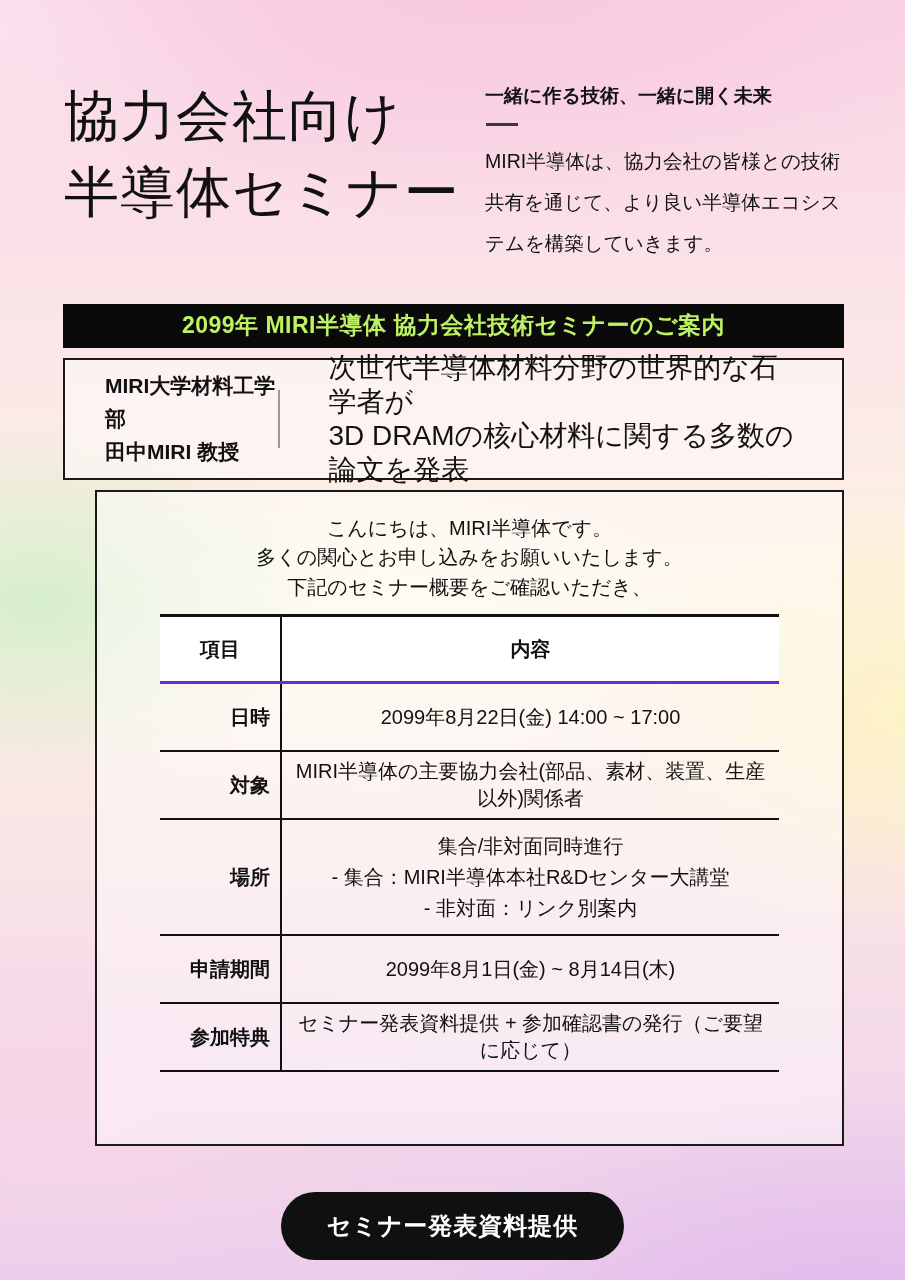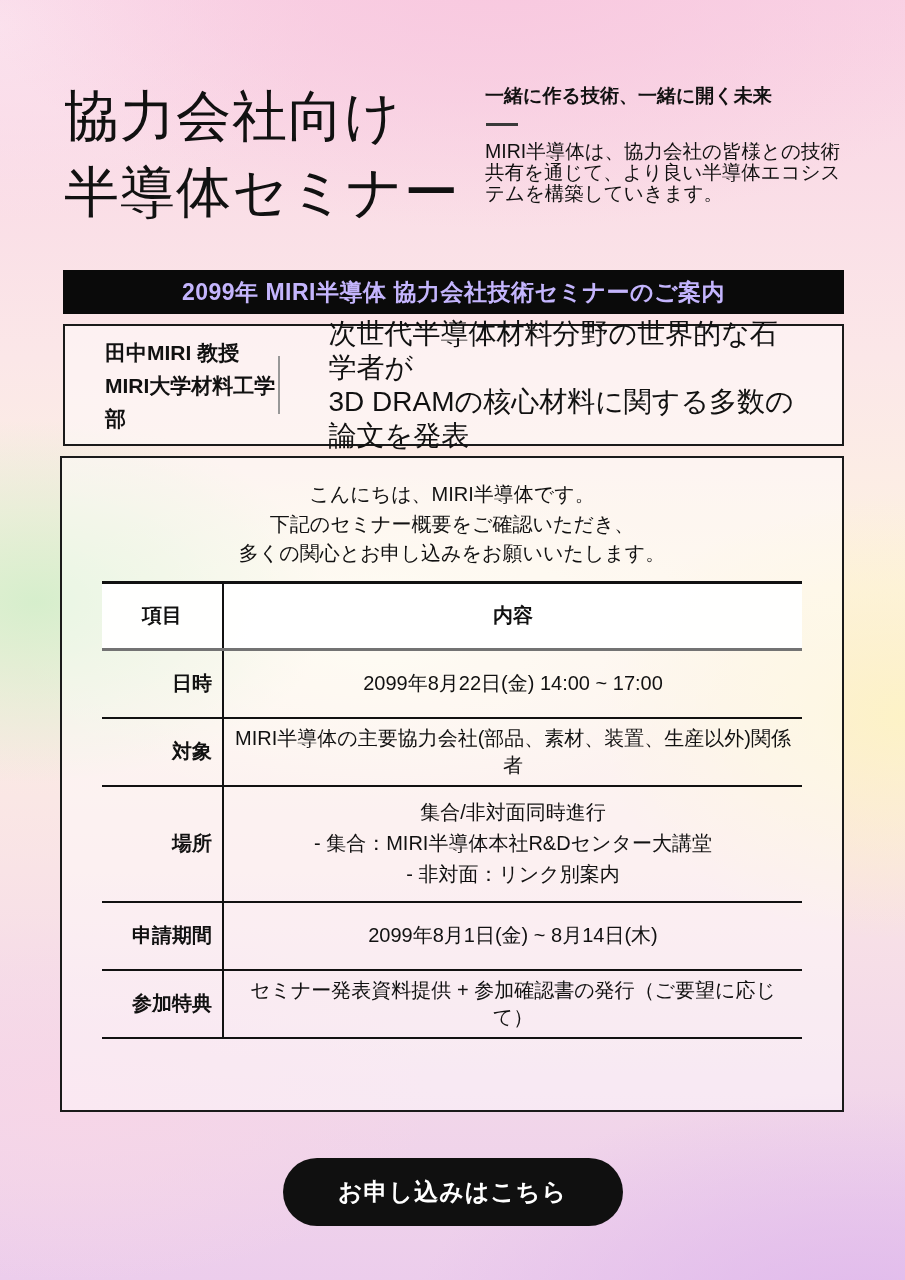--- a/index.html
+++ b/index.html
@@ -21,44 +21,44 @@
   }
   .page{position:relative;width:905px;height:1280px;}
 
   
   .hero{display:flex;justify-content:space-between;align-items:flex-start;
         margin:78px 62px 0 64px;}
   .hero-title{font-size:55px;line-height:76px;font-weight:400;letter-spacing:1px;margin:0;}
   .tagline{width:358px;margin-top:6px;}
   .tagline-heading{font-size:19px;font-weight:900;line-height:1.25;}
   .tagline-divider{width:32px;height:3px;background:#3a3a3a;margin:15px 0 15px 1px;}
-  .tagline-body{font-size:19.5px;line-height:21px;}
+  .tagline-body{font-size:19.5px;line-height:41px;}
 
   
-  .banner{margin:40px 61px 0 63px;height:44px;background:#0a0a0a;color:#c4b5fd;
+  .banner{margin:40px 61px 0 63px;height:44px;background:#0a0a0a;color:#bef264;
           display:flex;align-items:center;justify-content:center;
           font-size:23px;font-weight:800;letter-spacing:0.5px;}
 
   
   .card{border:2px solid #1a1a1a;background:rgba(255,255,255,0.45);}
   .speaker-card{margin:10px 61px 0 63px;height:118px;
                 display:flex;align-items:center;padding:0 40px;box-sizing:content-box;}
   .speaker-left{width:222px;font-size:21px;font-weight:800;line-height:33px;}
   .speaker-divider{width:2px;height:58px;background:#989898;flex:0 0 auto;}
   .speaker-right{margin-left:48px;font-size:28px;line-height:34px;}
 
   
-  .main-card{margin:10px 61px 0 60px;height:612px;padding:20px 40px 20px;}
+  .main-card{margin:10px 61px 0 95px;height:612px;padding:20px 63px 20px;}
   .greeting{text-align:center;font-size:20px;line-height:29.5px;margin-top:2px;}
 
   table.seminar{width:100%;border-collapse:collapse;margin-top:12px;
                 border-top:3px solid #111;}
   table.seminar th, table.seminar td{font-size:20px;text-align:center;padding:4px 10px;}
   table.seminar thead th{background:rgba(255,255,255,0.95);font-weight:800;height:56px;
-                         border-bottom:3px solid #737373;}
+                         border-bottom:3px solid #6d28d9;}
   table.seminar .col-label{width:100px;border-right:2px solid #111;}
   table.seminar tbody td{border-bottom:2px solid #111;height:58px;}
   table.seminar tbody td.row-label{font-weight:800;text-align:right;}
   table.seminar tr.tall td{height:106px;}
   .cell-lines div{line-height:31px;}
 
   
   .cta-wrap{display:flex;justify-content:center;margin-top:46px;}
   .cta-button{background:#101010;color:#ffffff;border:none;border-radius:36px;
               min-width:340px;height:68px;font-size:24px;font-weight:800;
@@ -76,35 +76,35 @@
       <div class="tagline-heading">一緒に作る技術、一緒に開く未来</div>
       <div class="tagline-divider"></div>
       <div class="tagline-body">MIRI半導体は、協力会社の皆様との技術共有を通じて、より良い半導体エコシステムを構築していきます。</div>
     </div>
   </div>
 
   <div class="banner">2099年 MIRI半導体 協力会社技術セミナーのご案内</div>
 
   <div class="card speaker-card">
     <div class="speaker-left">
+      <div>MIRI大学材料工学部</div>
       <div>田中MIRI 教授</div>
-      <div>MIRI大学材料工学部</div>
     </div>
     <div class="speaker-divider"></div>
     <div class="speaker-right">
       <div>次世代半導体材料分野の世界的な石学者が</div>
       <div>3D DRAMの核心材料に関する多数の論文を発表</div>
     </div>
   </div>
 
   <div class="card main-card">
     <div class="greeting">
       <div>こんにちは、MIRI半導体です。</div>
+      <div>多くの関心とお申し込みをお願いいたします。</div>
       <div>下記のセミナー概要をご確認いただき、</div>
-      <div>多くの関心とお申し込みをお願いいたします。</div>
     </div>
 
     <table class="seminar">
       <thead>
         <tr>
           <th class="col-label">項目</th>
           <th>内容</th>
         </tr>
       </thead>
       <tbody>
@@ -132,16 +132,16 @@
         </tr>
         <tr>
           <td class="row-label col-label">参加特典</td>
           <td>セミナー発表資料提供 + 参加確認書の発行（ご要望に応じて）</td>
         </tr>
       </tbody>
     </table>
   </div>
 
   <div class="cta-wrap">
-    <button class="cta-button">お申し込みはこちら</button>
+    <button class="cta-button">セミナー発表資料提供</button>
   </div>
 
 </div>
 
 </body></html>

